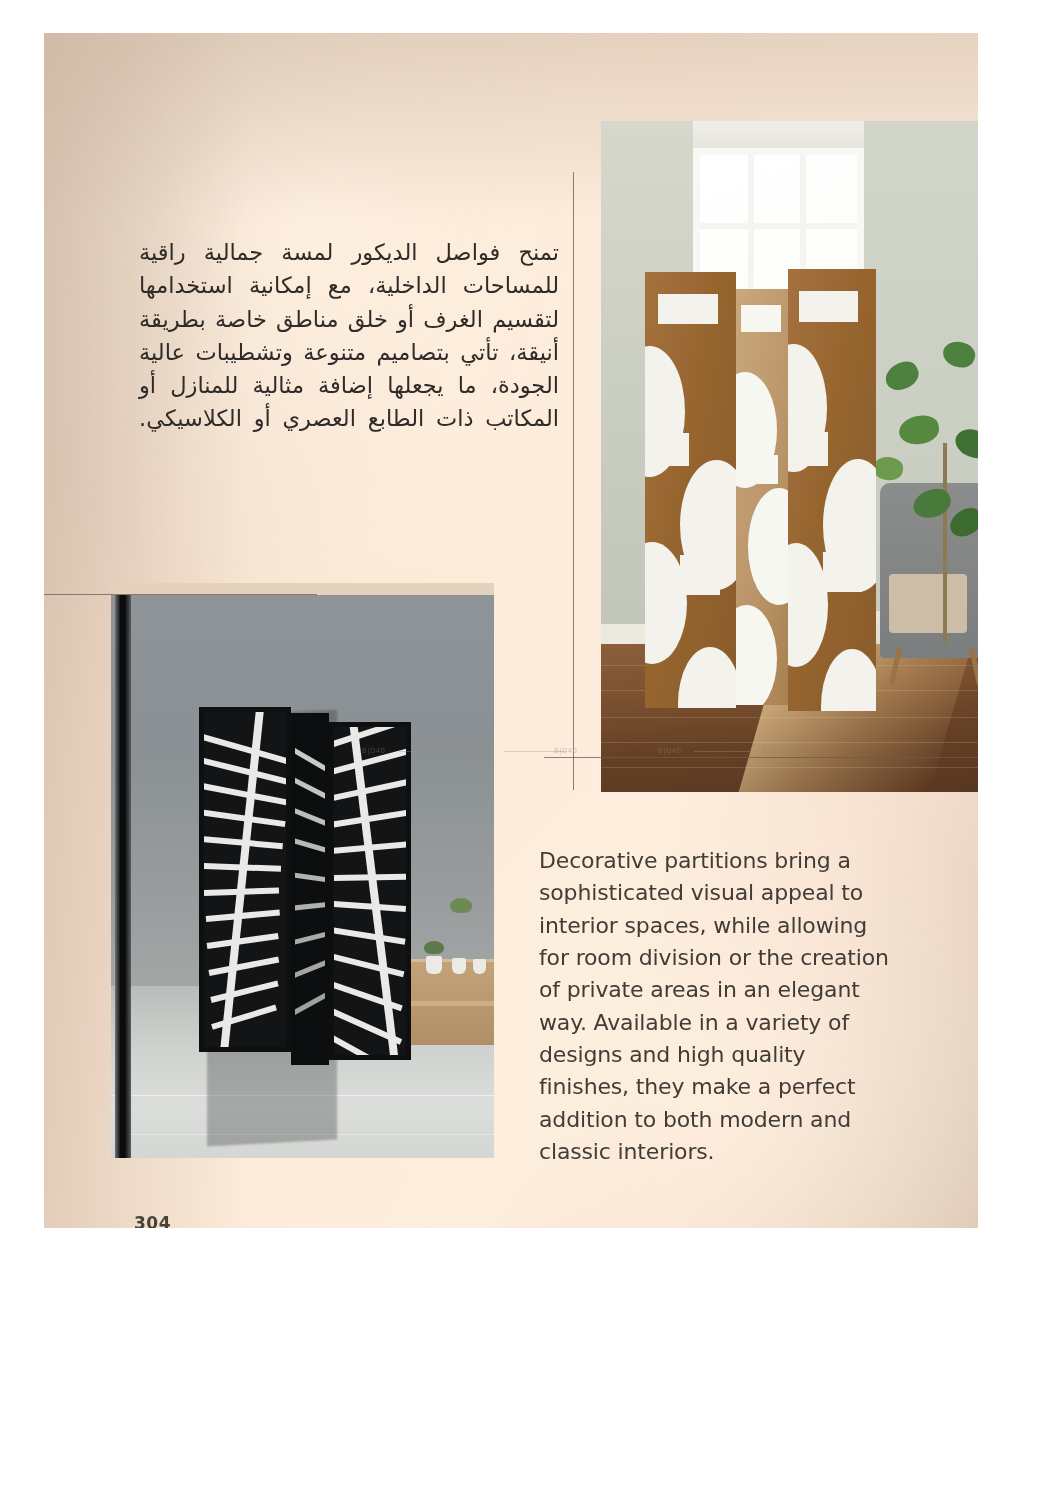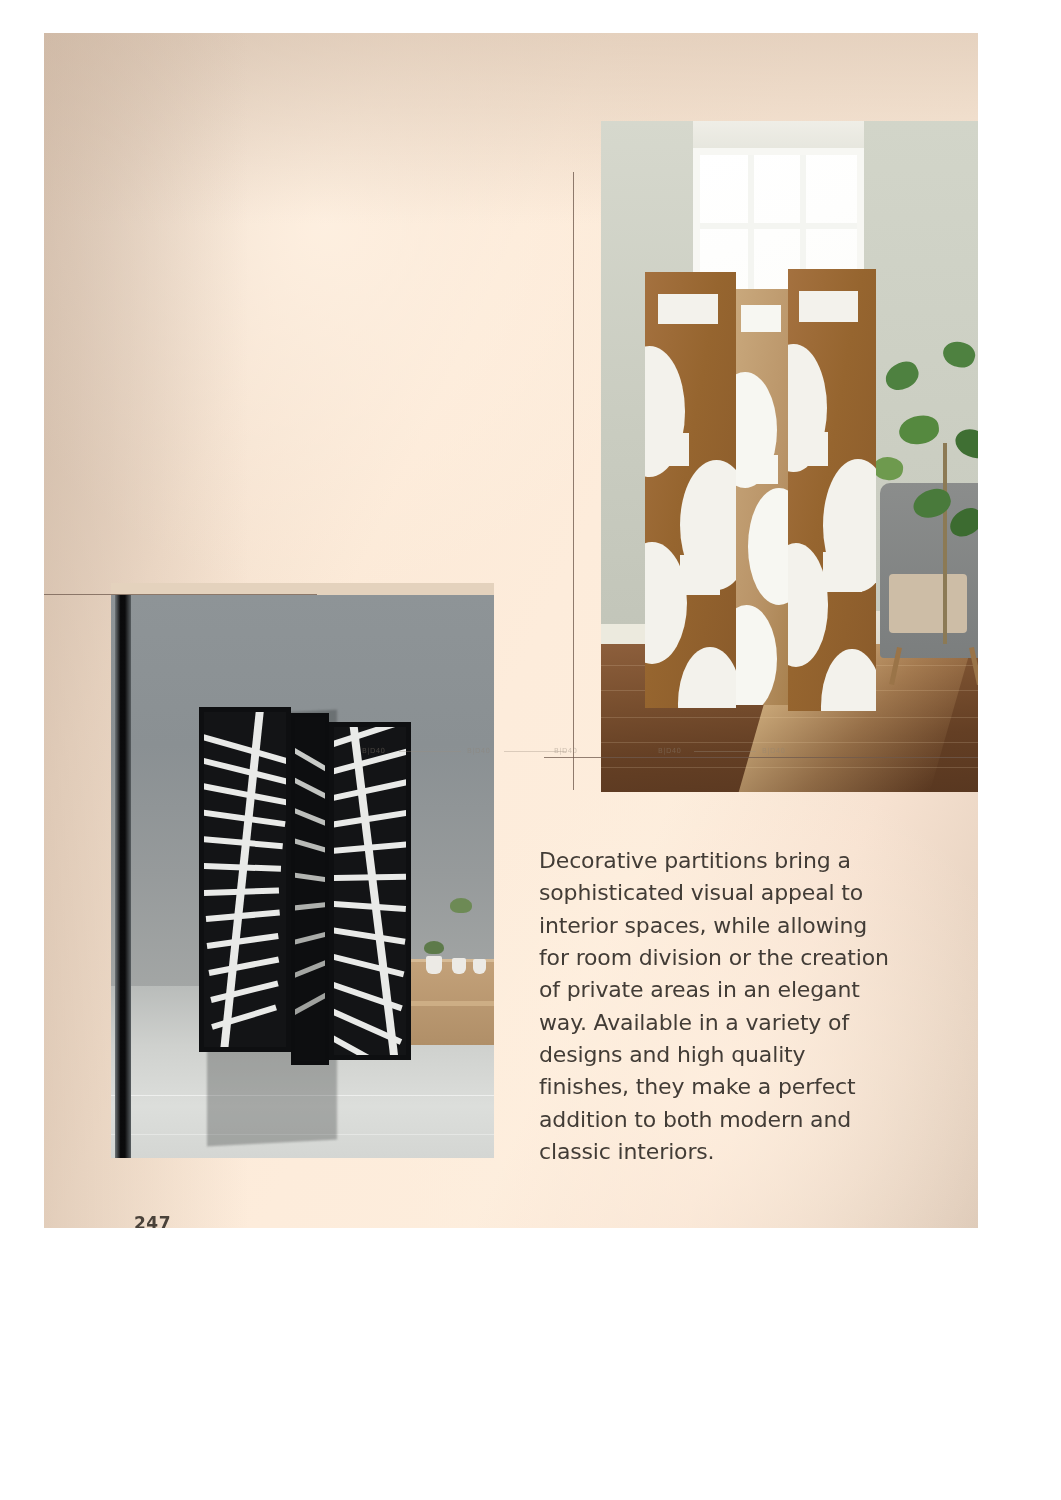--- a/index.html
+++ b/index.html
@@ -425,18 +425,19 @@
 
   <div class="regmark" style="left:318px; top:714px;">B|D40</div>
   <div class="regline" style="left:355px; top:718px; width:62px;"></div>
   <div class="regmark" style="left:423px; top:714px;">B|D40</div>
   <div class="regline" style="left:460px; top:718px; width:62px;"></div>
   <div class="regmark" style="left:510px; top:714px;">B|D40</div>
   <div class="regmark" style="left:614px; top:714px;">B|D40</div>
   <div class="regline" style="left:650px; top:718px; width:62px;"></div>
   <div class="regmark" style="left:718px; top:714px;">B|D40</div>
 
+  <div id="arabic-text">تمنح فواصل الديكور لمسة جمالية راقية للمساحات الداخلية، مع إمكانية استخدامها لتقسيم الغرف أو خلق مناطق خاصة بطريقة أنيقة، تأتي بتصاميم متنوعة وتشطيبات عالية الجودة، ما يجعلها إضافة مثالية للمنازل أو المكاتب ذات الطابع العصري أو الكلاسيكي.</div>
 
   <div id="english-text">Decorative partitions bring a sophisticated visual appeal to interior spaces, while allowing for room division or the creation of private areas in an elegant way. Available in a variety of designs and high quality finishes, they make a perfect addition to both modern and classic interiors.</div>
 
-  <div id="page-number">247</div>
+  <div id="page-number">304</div>
 
 </div>
 
 </body></html>

